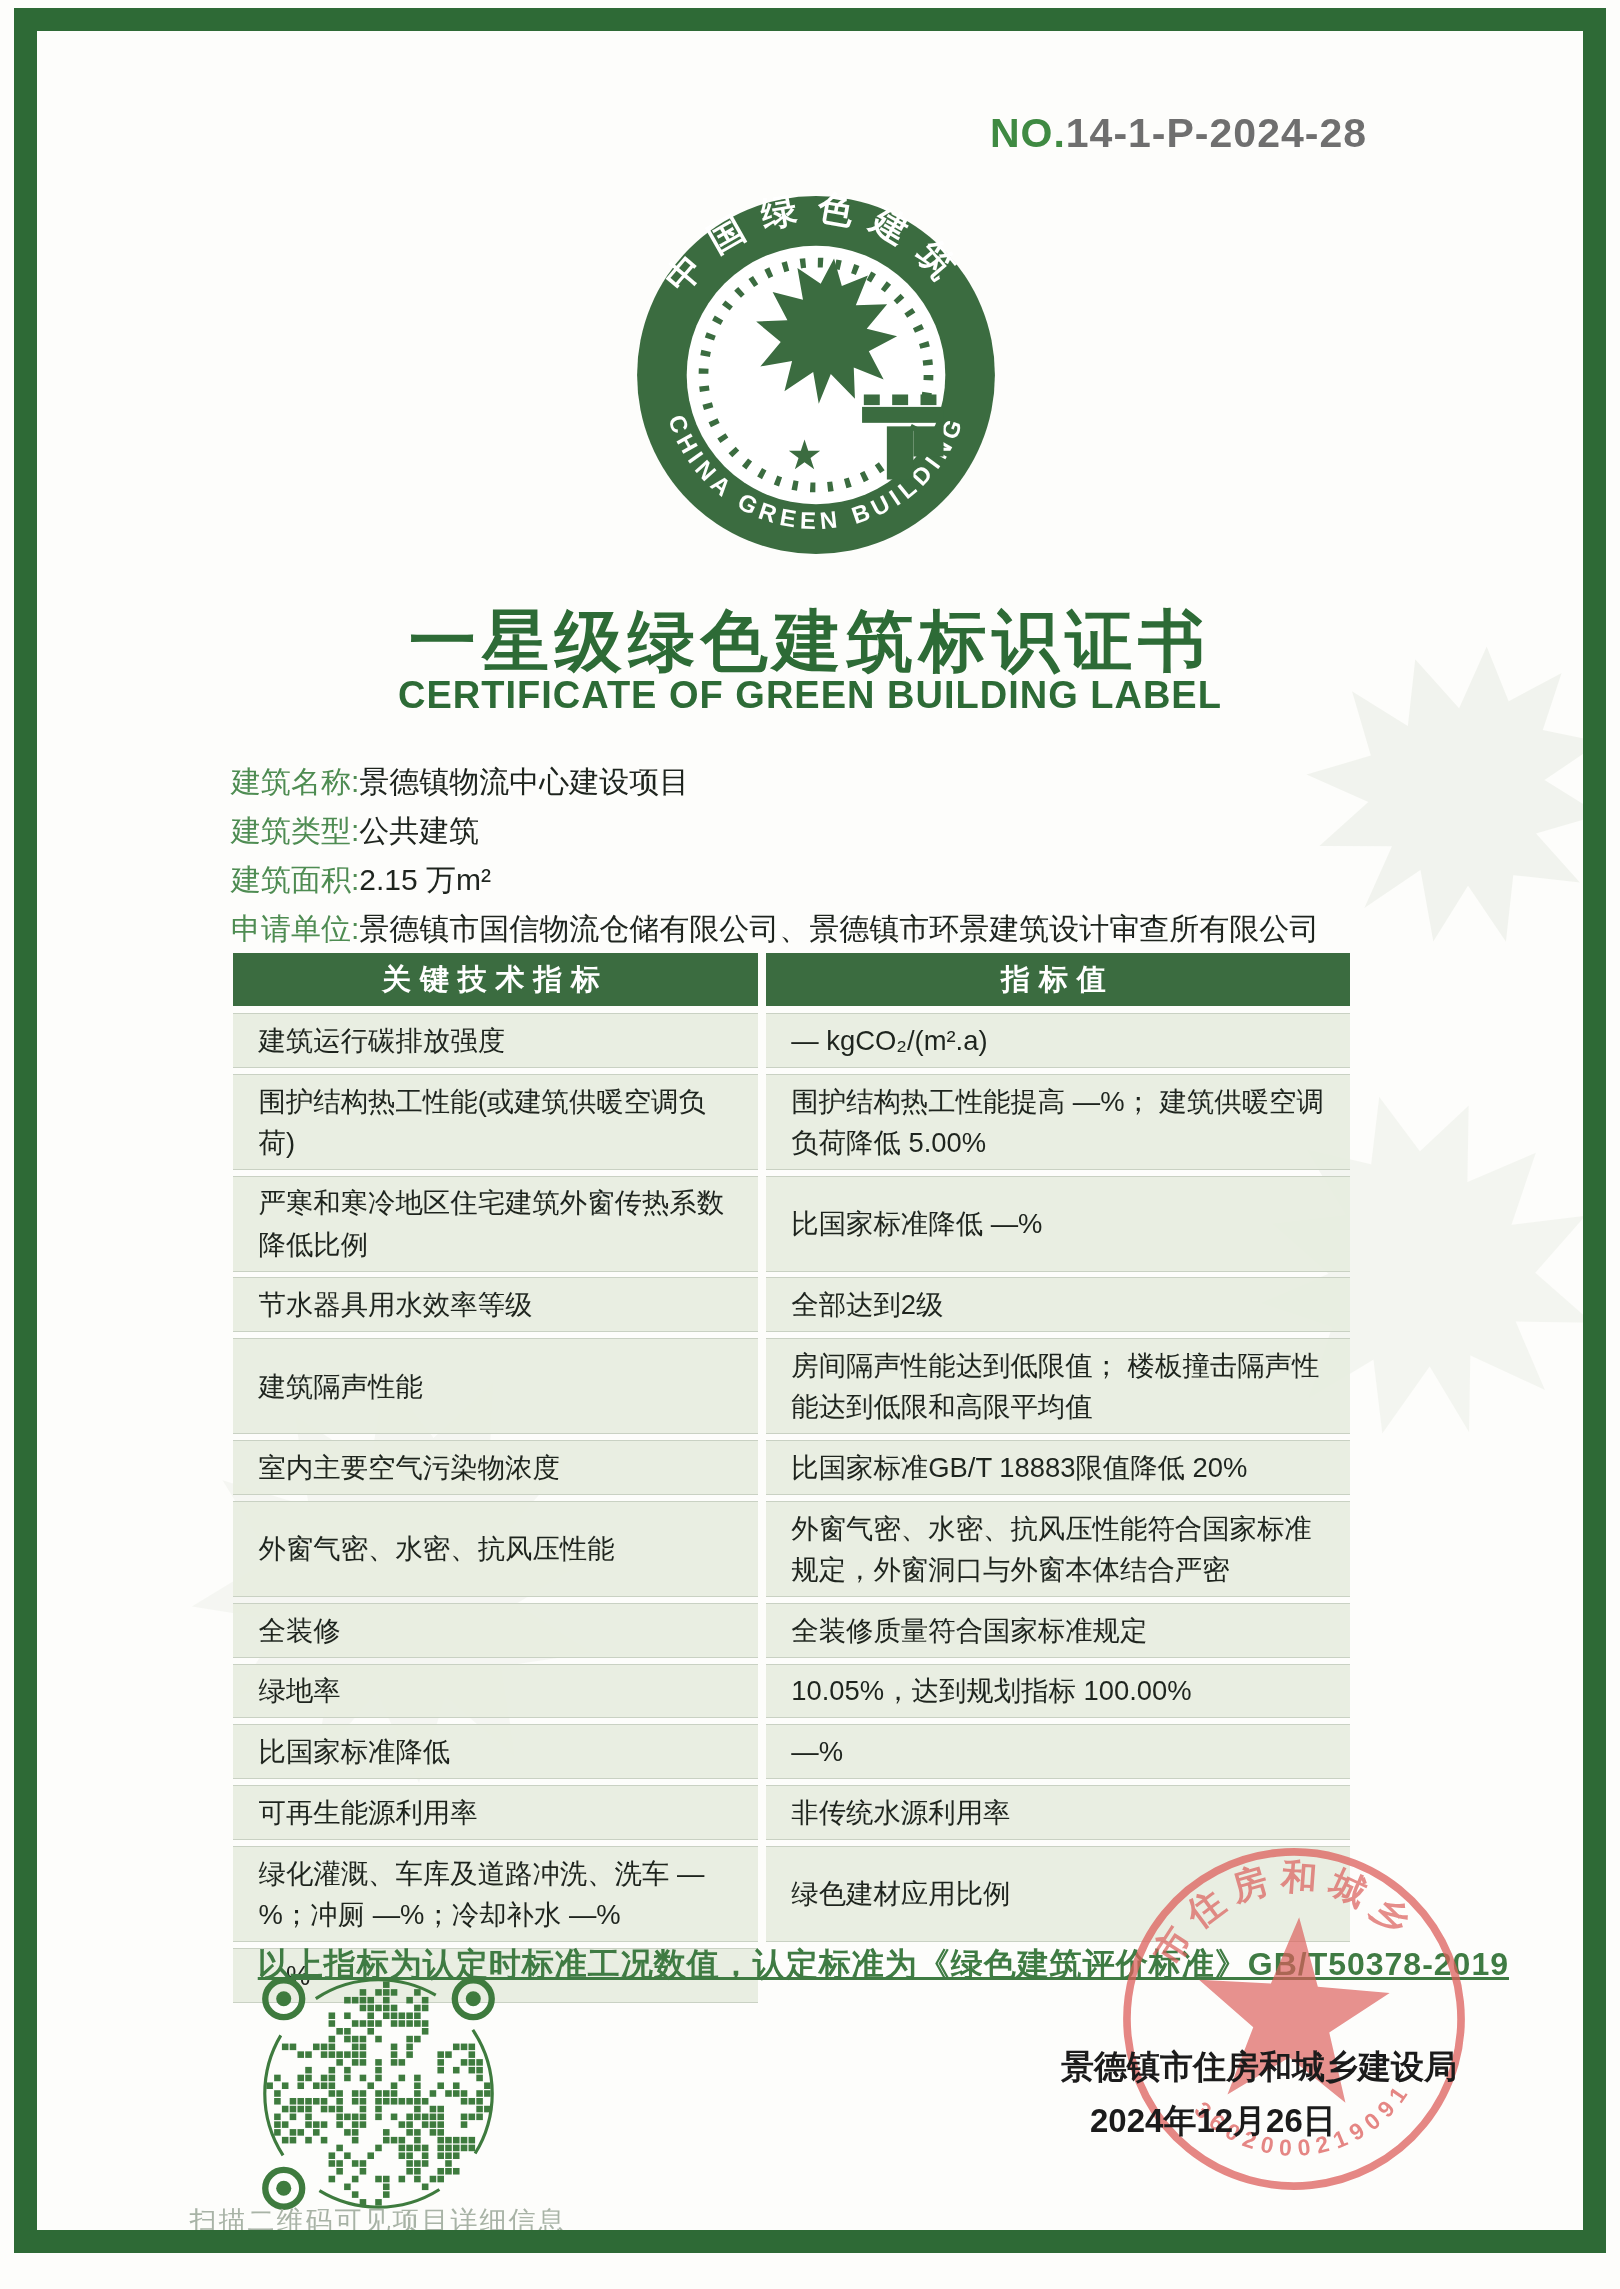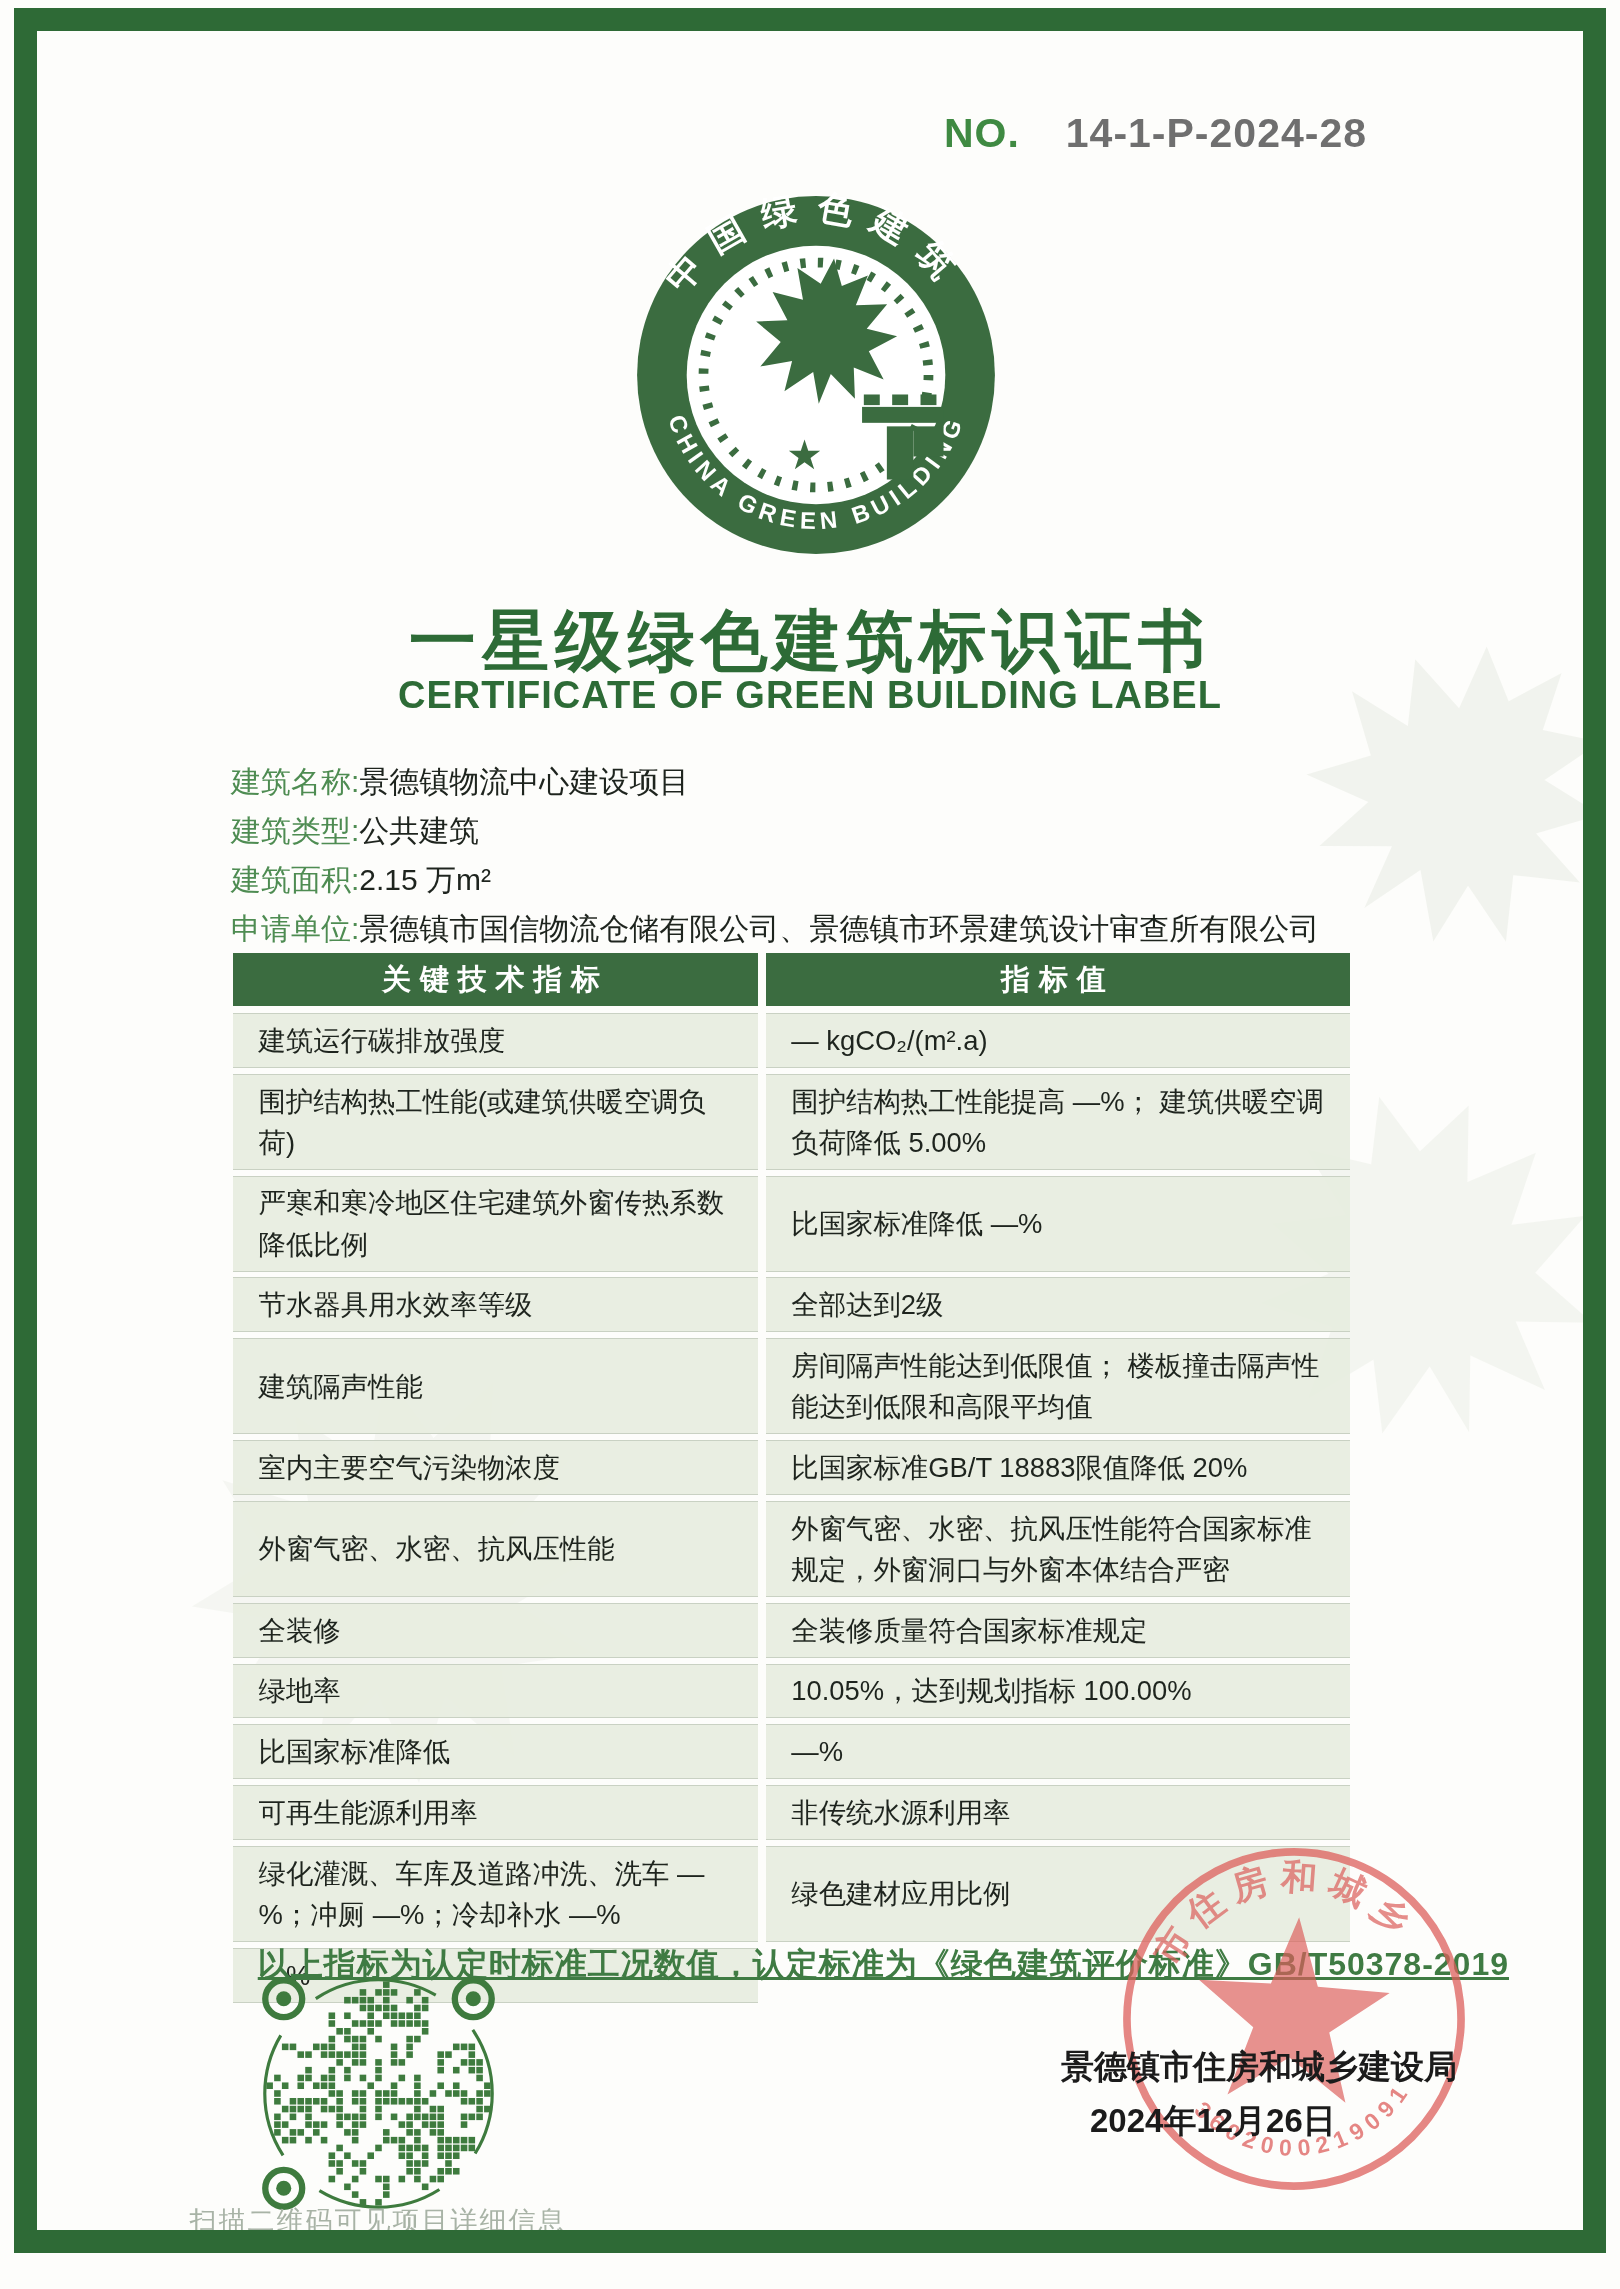--- a/index.html
+++ b/index.html
@@ -13,21 +13,21 @@
     position:absolute;left:13.7px;right:13.7px;top:7.8px;bottom:37px;
     border:23.5px solid var(--c-frame-green,#2e6a36);
     pointer-events:none;z-index:3;
   }
   .watermark{position:absolute;z-index:1;}
   .cert-number{
     position:absolute;top:110px;right:253px;z-index:2;
     font-size:41px;font-weight:bold;letter-spacing:1px;white-space:nowrap;
   }
   .cert-number .no{color:var(--c-number-green,#3f8a42);}
-  .cert-number .num{color:var(--c-number-gray,#6f6f6f);margin-left:46px;}
+  .cert-number .num{color:var(--c-number-gray,#6f6f6f);}
   .seal{position:absolute;left:630px;top:189px;width:372px;height:372px;z-index:2;}
   .seal .g{fill:var(--c-header-green,#3b6c40);}
   .seal .ticks{stroke:var(--c-header-green,#3b6c40);}
   .title{
     position:absolute;left:0;right:0;top:580px;margin:16px;z-index:2;
     text-align:center;font-size:67px;font-weight:bold;letter-spacing:5.9px;
     color:var(--c-title-green,#2d6b36);
   }
   .subtitle{
     position:absolute;left:0;right:0;top:674px;z-index:2;

